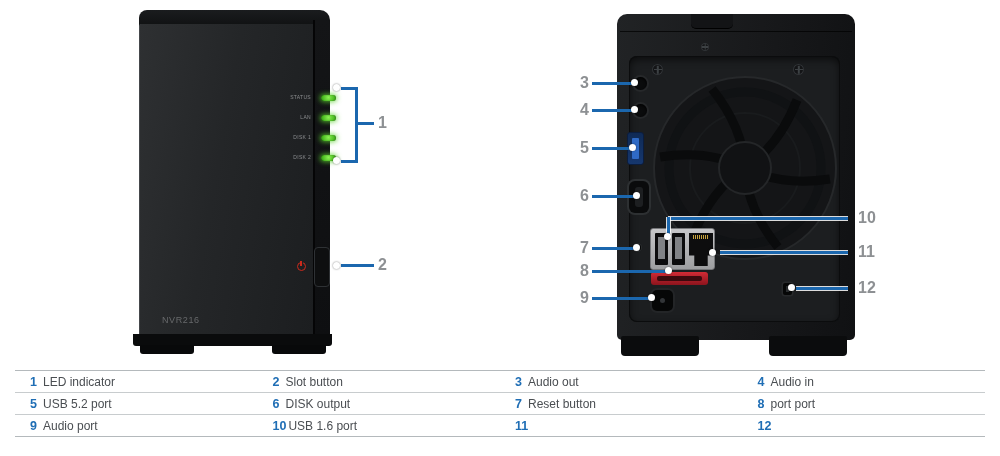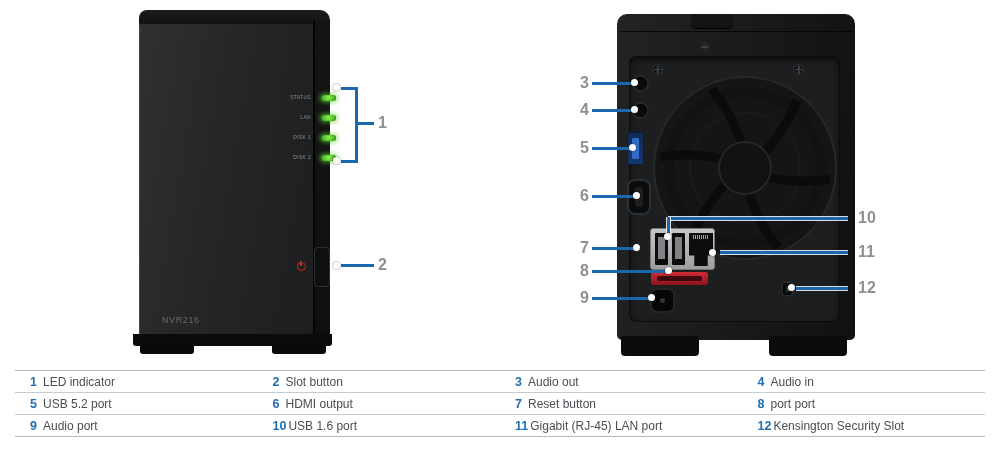--- a/index.html
+++ b/index.html
@@ -283,21 +283,21 @@
         <span class="lbl">Audio in</span>
       </div>
     </div>
     <div class="legend-row">
       <div class="cell">
         <span class="num">5</span>
         <span class="lbl">USB 5.2 port</span>
       </div>
       <div class="cell">
         <span class="num">6</span>
-        <span class="lbl">HDMI output</span>
+        <span class="lbl">DISK output</span>
       </div>
       <div class="cell">
         <span class="num">7</span>
         <span class="lbl">Reset button</span>
       </div>
       <div class="cell">
         <span class="num">8</span>
         <span class="lbl">port port</span>
       </div>
     </div>
@@ -305,22 +305,20 @@
       <div class="cell">
         <span class="num">9</span>
         <span class="lbl">Audio port</span>
       </div>
       <div class="cell">
         <span class="num">10</span>
         <span class="lbl">USB 1.6 port</span>
       </div>
       <div class="cell">
         <span class="num">11</span>
-        <span class="lbl">Gigabit (RJ-45) LAN port</span>
       </div>
       <div class="cell">
         <span class="num">12</span>
-        <span class="lbl">Kensington Security Slot</span>
       </div>
     </div>
   </div>
 
 </div>
 
 </body></html>

